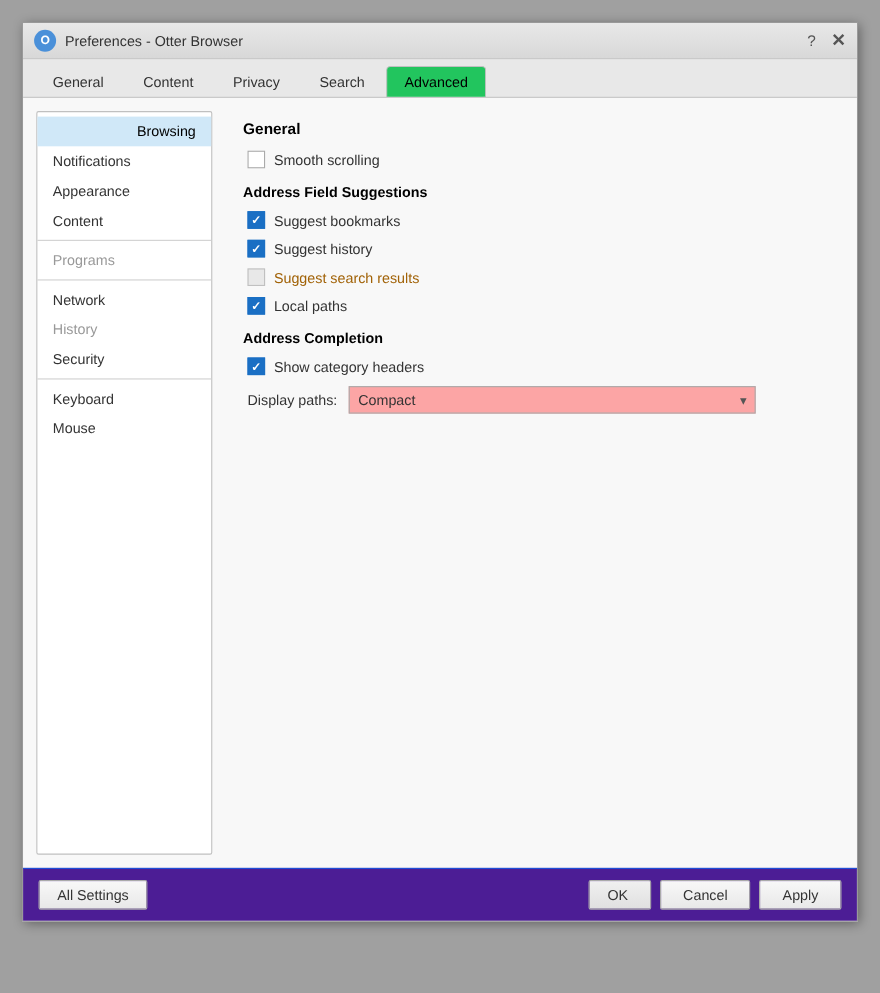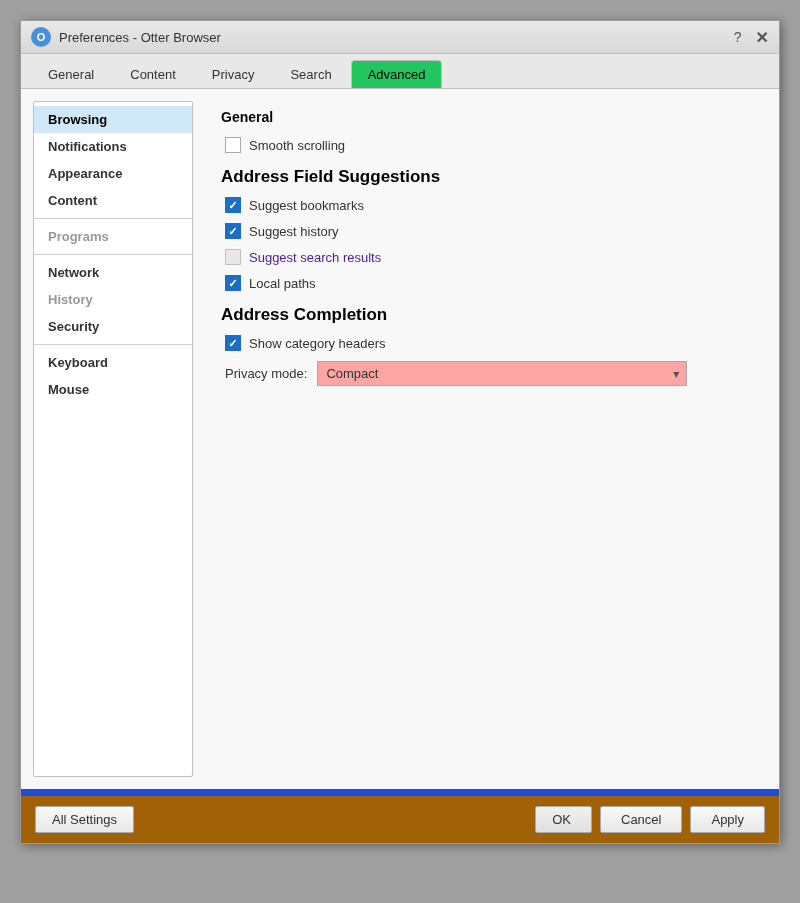--- a/index.html
+++ b/index.html
@@ -107,26 +107,26 @@
       padding: 4px 0;
     }
     .sidebar-group:last-child {
       border-bottom: none;
     }
     .sidebar-item {
       padding: 6px 14px;
       cursor: pointer;
       color: #333;
       font-size: 13px;
-      font-weight: bold;
     }
     .sidebar-item.active {
       background: #d0e8f8;
       color: #000;
-      font-weight: 700;
+      font-weight: 400;
+      text-align: right;
     }
     .sidebar-item.disabled {
       color: #999;
     }
     .main-panel {
       flex: 1;
       padding: 8px 16px;
     }
     .section-title {
       font-size: 14px;
@@ -165,24 +165,24 @@
     .checkbox-custom.disabled {
       background: #e8e8e8;
       border-color: #c0c0c0;
       cursor: default;
     }
     .option-label {
       font-size: 13px;
       color: #333;
     }
     .option-label.disabled {
-      color: #4c1d95;
+      color: #a16207;
     }
     .subsection-title {
-      font-size: 17px;
+      font-size: 13px;
       font-weight: bold;
       color: #000;
       margin-top: 14px;
       margin-bottom: 10px;
     }
     .display-mode-row {
       display: flex;
       align-items: center;
       gap: 10px;
       margin-bottom: 10px;
@@ -212,22 +212,22 @@
       content: '▾';
       position: absolute;
       right: 8px;
       top: 50%;
       transform: translateY(-50%);
       pointer-events: none;
       color: #555;
       font-size: 12px;
     }
     .footer {
-      background: #a16207;
-      border-top: 7px solid #1d4ed8;
+      background: #4c1d95;
+      border-top: 1px solid #1d4ed8;
       padding: 10px 14px;
       display: flex;
       justify-content: space-between;
       align-items: flex-end;
     }
     .footer-left .btn {
       padding: 5px 16px;
     }
     .footer-right {
       display: flex;
@@ -328,21 +328,21 @@
       </div>
 
       <div class="subsection-title">Address Completion</div>
 
       <div class="option-row">
         <div class="checkbox-custom checked"></div>
         <span class="option-label">Show category headers</span>
       </div>
 
       <div class="display-mode-row">
-        <span class="display-mode-label">Privacy mode:</span>
+        <span class="display-mode-label">Display paths:</span>
         <div class="select-wrapper">
           <select>
             <option>Compact</option>
             <option>Full</option>
             <option>Minimal</option>
           </select>
         </div>
       </div>
     </div>
   </div>

